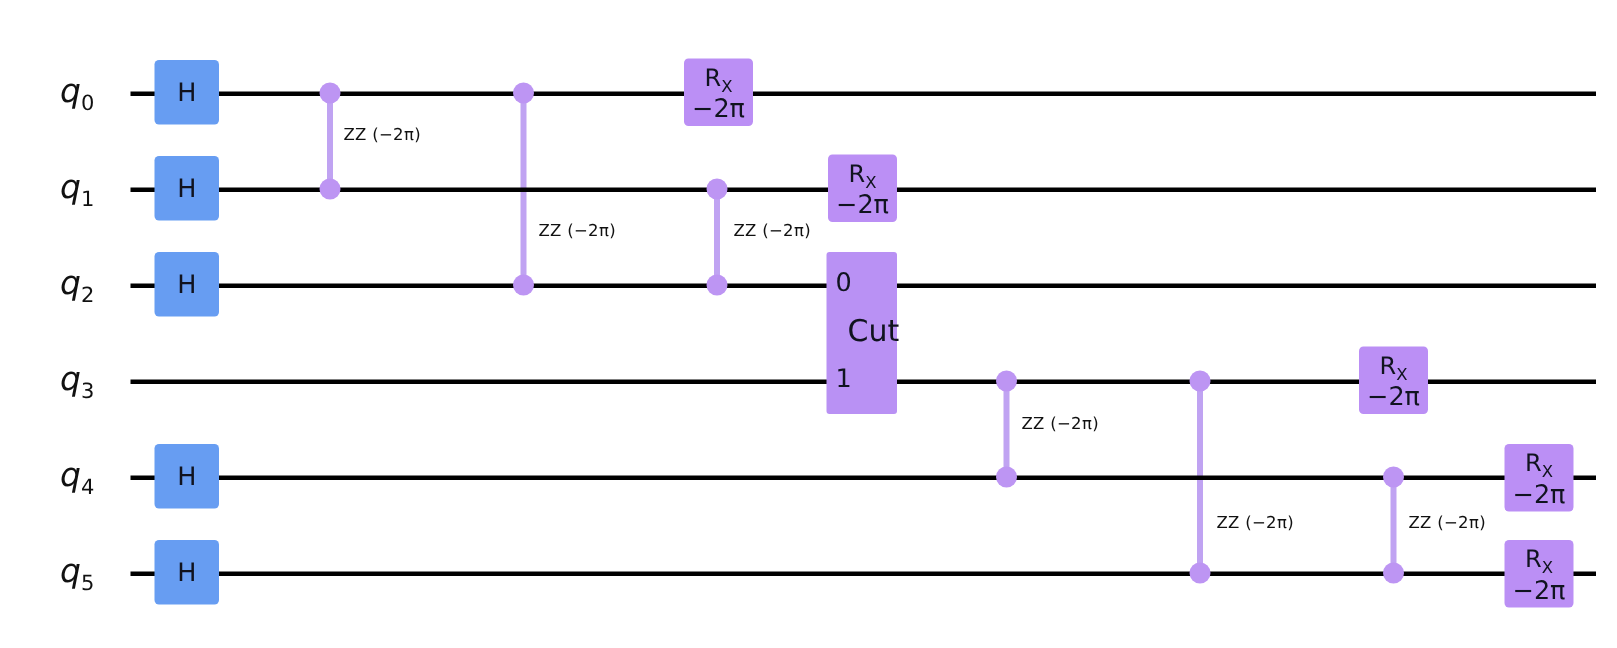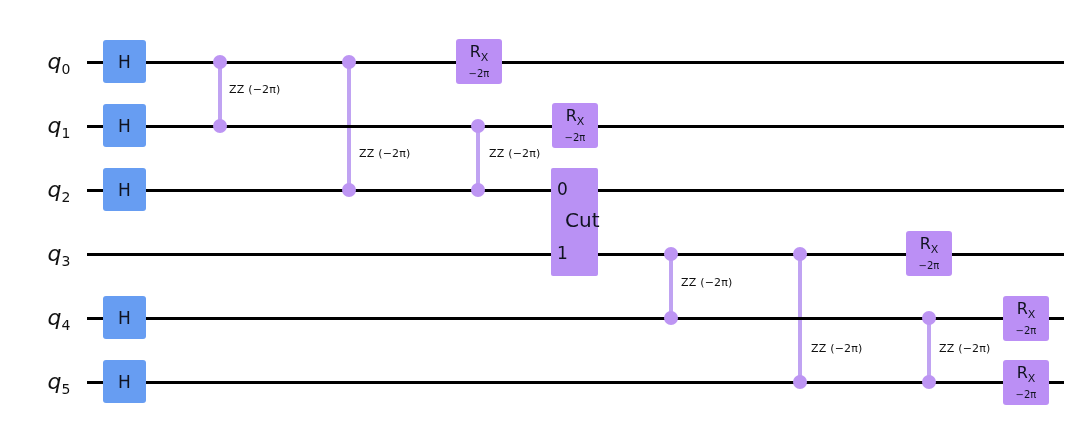--- a/index.html
+++ b/index.html
@@ -6,21 +6,21 @@
   .stage{
     position:relative;
     width:1078px;height:432px;
     background:#ffffff;
     overflow:hidden;
     font-family:"DejaVu Sans", sans-serif;
   }
   
   .qlabel{
     position:absolute;left:40px;width:38px;height:30px;
-    text-align:center;color:#111;
+    text-align:left;color:#111;
     font-size:22px;font-style:italic;line-height:30px;
     font-family:"DejaVu Sans", sans-serif;
   }
   .qlabel sub{font-size:14px;font-style:normal;line-height:0;}
   
   .wire{
     position:absolute;left:87px;width:977px;height:3px;
     background:#000;z-index:2;
   }
   
@@ -38,21 +38,21 @@
   
   .gate{
     position:absolute;z-index:4;border-radius:3px;
     display:flex;flex-direction:column;align-items:center;justify-content:center;
     color:#10131f;
   }
   .h{width:43px;height:43px;background:#679df2;font-size:17px;}
   .rx{width:46px;height:45px;background:#bb8ff5;}
   .rx .rline{font-size:16px;line-height:17px;}
   .rx .rline sub{font-size:11px;}
-  .rx .param{font-size:10px;line-height:13px;}
+  .rx .param{font-size:17px;line-height:13px;}
   
   .cutbox{
     position:absolute;left:551px;top:168px;width:47px;height:108px;
     background:#b991f4;z-index:5;border-radius:2px;color:#10131f;
   }
   .cutbox .port{position:absolute;left:6px;font-size:17px;line-height:22px;}
   .cutbox .cutname{position:absolute;left:14px;top:209px;font-size:20px;line-height:22px;white-space:nowrap;}
 </style>
 </head>
 <body>

